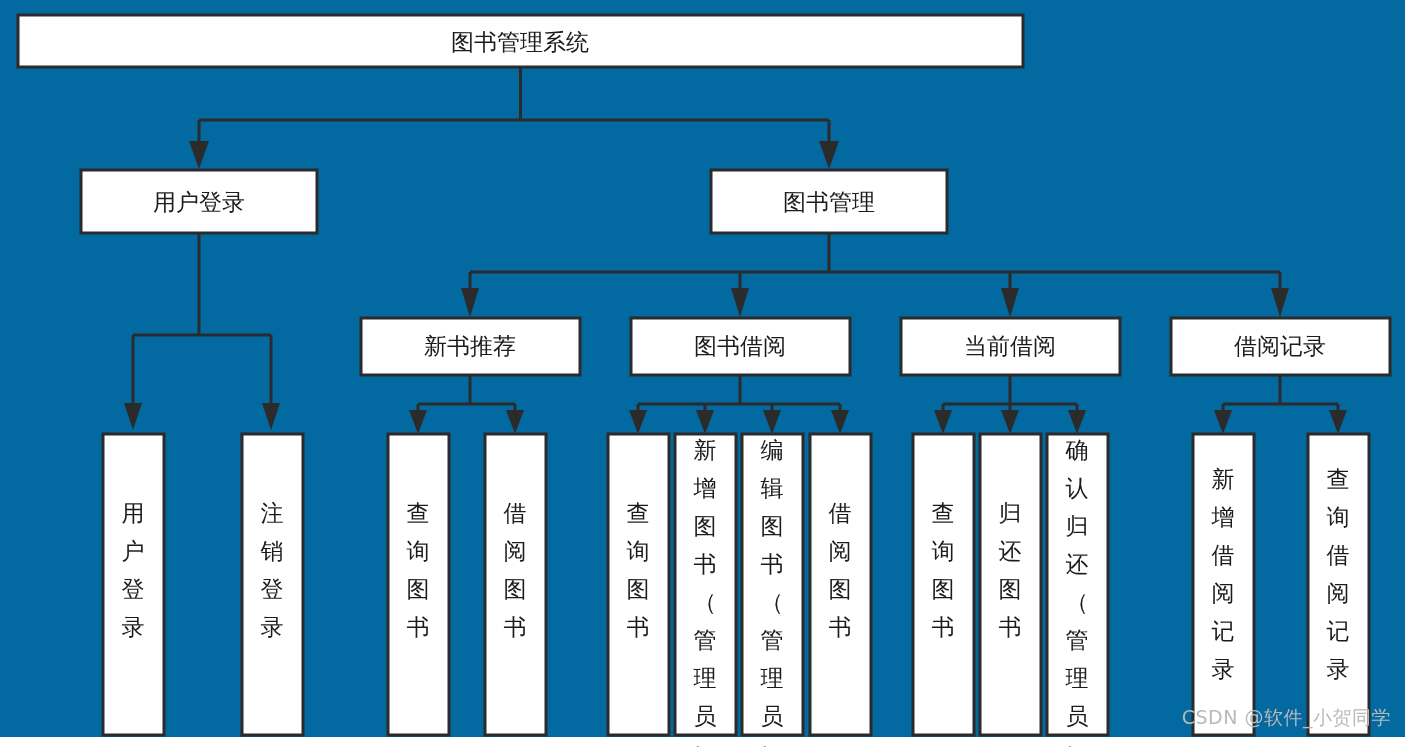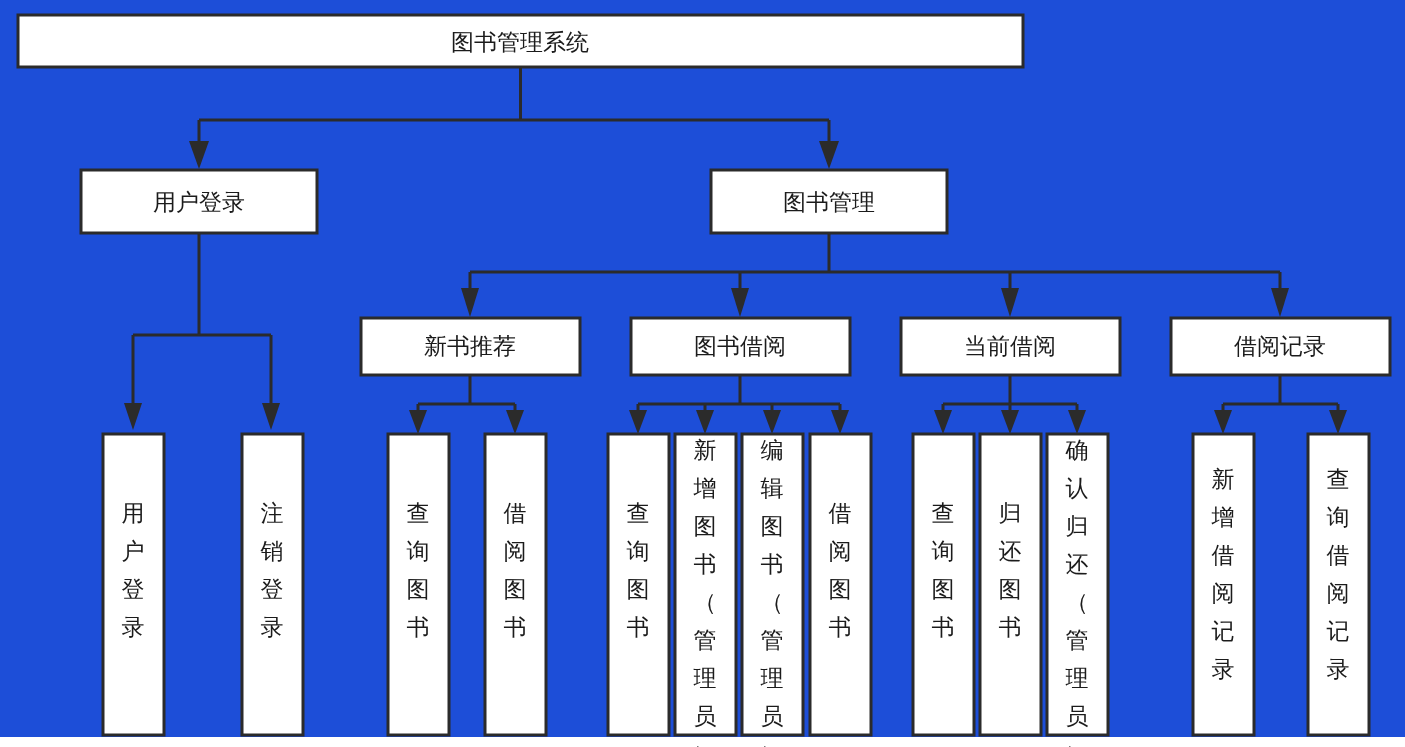--- a/index.html
+++ b/index.html
@@ -10,21 +10,21 @@
   body {
     width: 1405px;
     height: 747px;
     font-family: "DejaVu Sans", "Liberation Sans", sans-serif;
     overflow: hidden;
   }
   #diagram-root {
     position: relative;
     width: 1405px;
     height: 737px;
-    background: #1d4ed8;
+    background: #0369a1;
   }
   svg.diagram-canvas {
     position: absolute;
     left: 0;
     top: 0;
     width: 1405px;
     height: 747px;
   }
   .node-box {
     fill: #ffffff;
@@ -240,14 +240,15 @@
       <text class="node-label-vertical" x="1223" y="487"><tspan x="1223" y="487">新</tspan><tspan x="1223" y="525">增</tspan><tspan x="1223" y="563">借</tspan><tspan x="1223" y="601">阅</tspan><tspan x="1223" y="639">记</tspan><tspan x="1223" y="677">录</tspan></text>
     </g>
 
     <g>
       <rect class="node-box" x="1308" y="434" width="61" height="301"></rect>
       <text class="node-label-vertical" x="1338" y="487"><tspan x="1338" y="487">查</tspan><tspan x="1338" y="525">询</tspan><tspan x="1338" y="563">借</tspan><tspan x="1338" y="601">阅</tspan><tspan x="1338" y="639">记</tspan><tspan x="1338" y="677">录</tspan></text>
     </g>
 
   </svg>
 
+  <div class="watermark">CSDN @软件_小贺同学</div>
 
 </div>
 
 </body></html>

